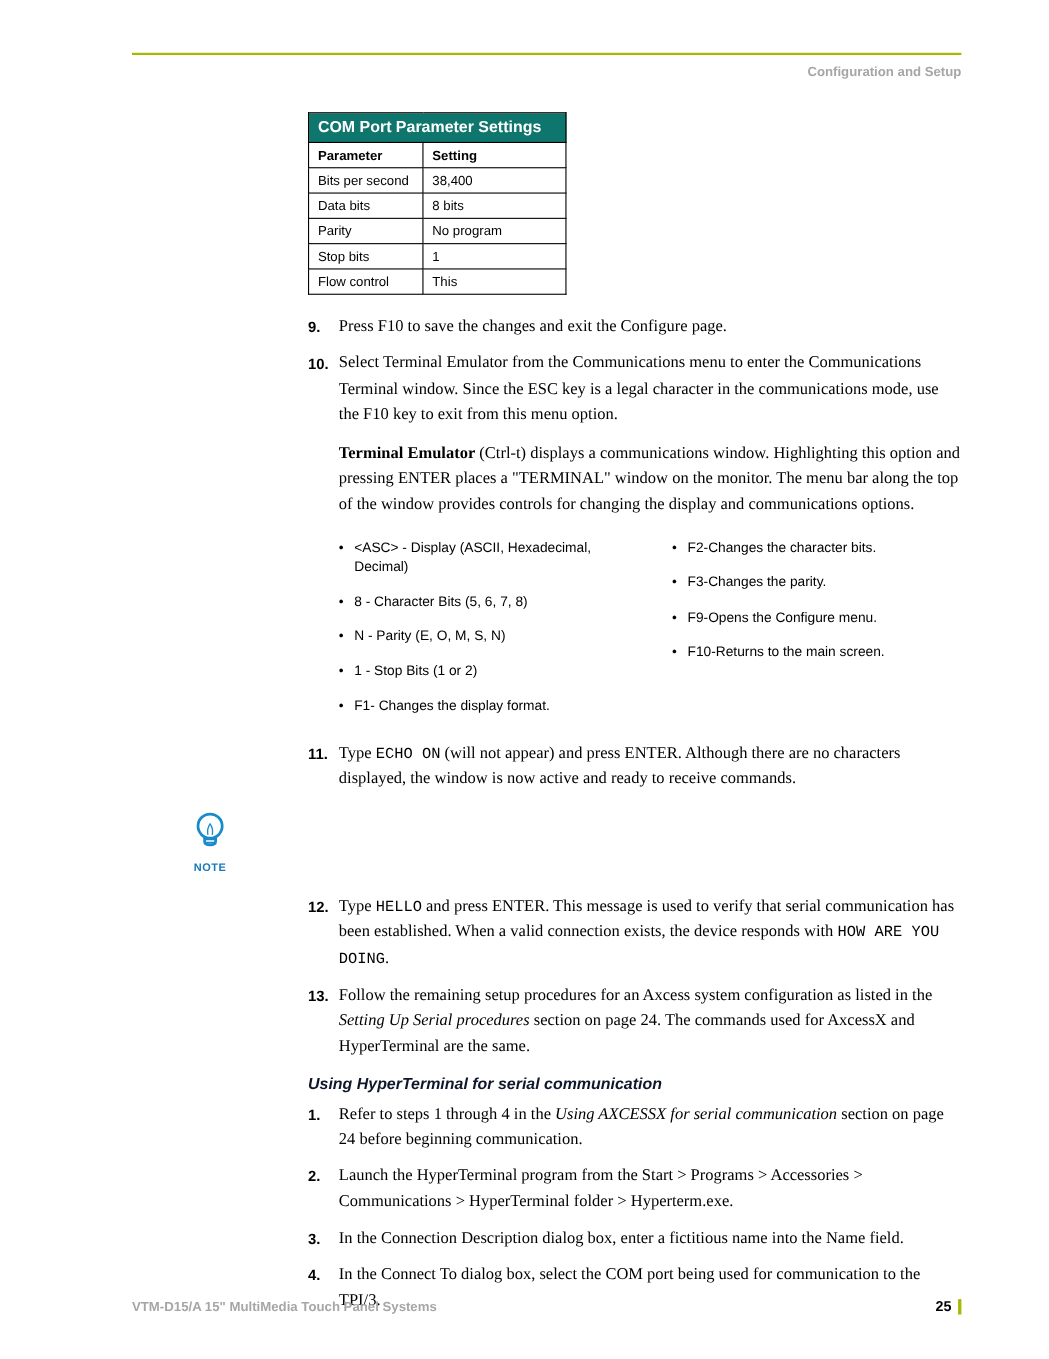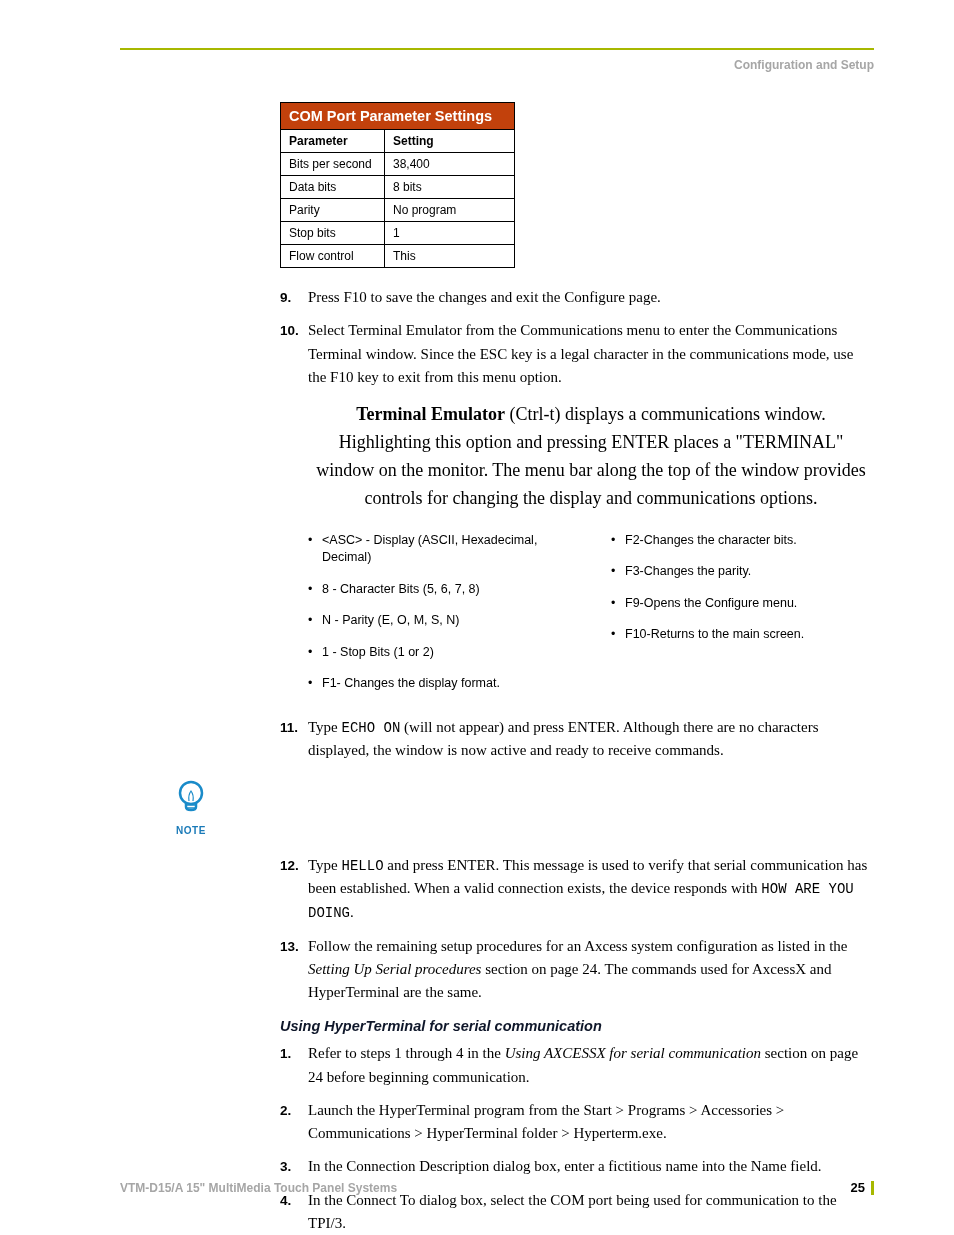--- a/index.html
+++ b/index.html
@@ -30,21 +30,21 @@
     margin-bottom: 30px;
   }
   .content {
     margin-left: 160px;
   }
   .com-table {
     border-collapse: collapse;
     margin-bottom: 18px;
   }
   .com-table th.title {
-    background: #c2410c;
+    background: #0f766e;
     color: #fff;
     font-family: Arial, Helvetica, sans-serif;
     font-weight: bold;
     font-size: 14.5px;
     text-align: left;
     padding: 5px 8px;
     border: 1px solid #000;
   }
   .com-table th.sub, .com-table td {
     font-family: Arial, Helvetica, sans-serif;
@@ -99,24 +99,23 @@
   ol.steps2 > li::before {
     content: counter(step2) ".";
     position: absolute;
     left: 0;
     font-family: Arial, Helvetica, sans-serif;
     font-weight: bold;
     font-size: 13.5px;
     top: 2px;
   }
   .para {
-    font-size: 18px;
+    font-size: 15px;
     line-height: 1.55;
     margin: 0 0 12px 28px;
-    text-align: center;
   }
   .bold { font-weight: bold; }
   .mono { font-family: "Courier New", monospace; font-size: 14px; }
   .ital { font-style: italic; }
 
   .bul-cols {
     display: flex;
     gap: 40px;
     margin: 4px 0 16px 28px;
   }

